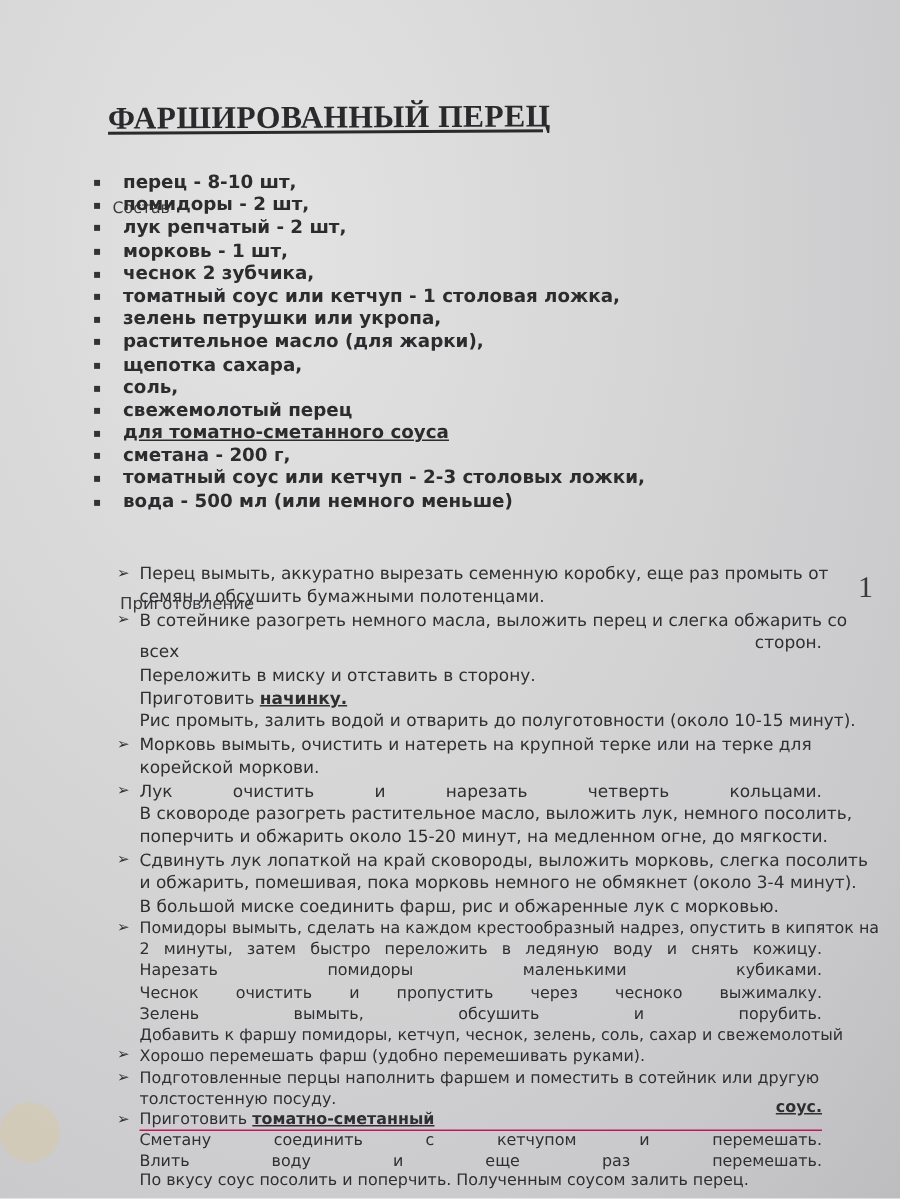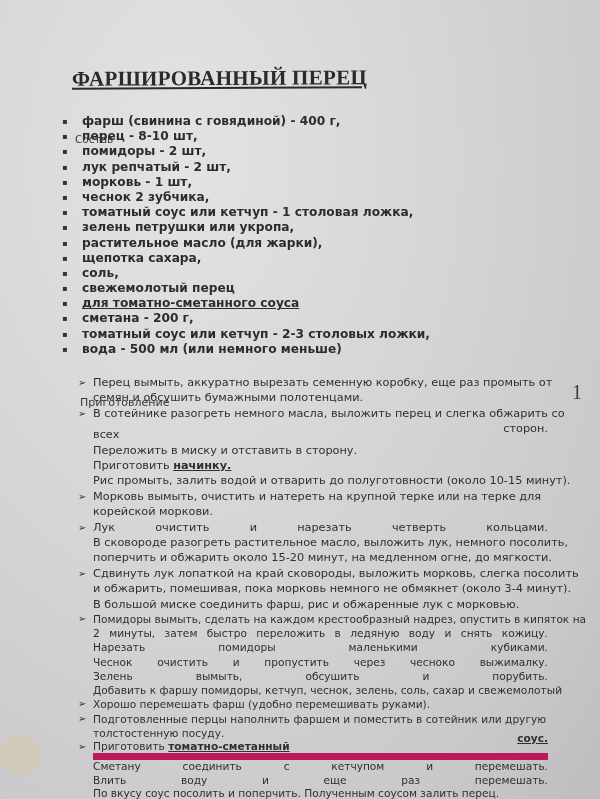--- a/index.html
+++ b/index.html
@@ -39,21 +39,20 @@
 <body>
 
 <div class="page">
   <div class="stain" style="left:0;top:735px;width:40px;height:40px;"></div>
 
   <div class="title">ФАРШИРОВАННЫЙ ПЕРЕЦ</div>
 
   <div class="section-label" style="left:75px;top:101px;">Состав</div>
 
   <ul class="ingredients">
-    <li><span>фарш (свинина с говядиной) - 400 г,</span></li>
     <li><span>перец - 8-10 шт,</span></li>
     <li><span>помидоры - 2 шт,</span></li>
     <li><span>лук репчатый - 2 шт,</span></li>
     <li><span>морковь - 1 шт,</span></li>
     <li><span>чеснок 2 зубчика,</span></li>
     <li><span>томатный соус или кетчуп - 1 столовая ложка,</span></li>
     <li><span>зелень петрушки или укропа,</span></li>
     <li><span>растительное масло (для жарки),</span></li>
     <li><span>щепотка сахара,</span></li>
     <li><span>соль,</span></li>
@@ -153,21 +152,21 @@
       <span class="arrow">➢</span>
       <span class="line">Хорошо перемешать фарш (удобно перемешивать руками).</span>
     </div>
     <div class="step" style="font-size:10.6px;line-height:14.2px;">
       <span class="arrow">➢</span>
       <span class="line">Подготовленные перцы наполнить фаршем и поместить в сотейник или другую</span>
       <span class="line">толстостенную посуду.</span>
     </div>
     <div class="step" style="font-size:10.6px;line-height:13.5px;">
       <span class="arrow">➢</span>
-      <span class="line" style="position:relative;border-bottom:7px solid #be185d;">
+      <span class="line" style="position:relative;border-bottom:1px solid #be185d;">
         <span>Приготовить</span> <span class="b-u">томатно-сметанный</span>
         <span class="b-u" style="position:absolute;right:0;top:-8px;">соус.</span>
       </span>
       <span class="just">
         <span>Сметану</span>
           <span>соединить</span>
           <span>с</span>
           <span>кетчупом</span>
           <span>и</span>
           <span>перемешать.</span>

